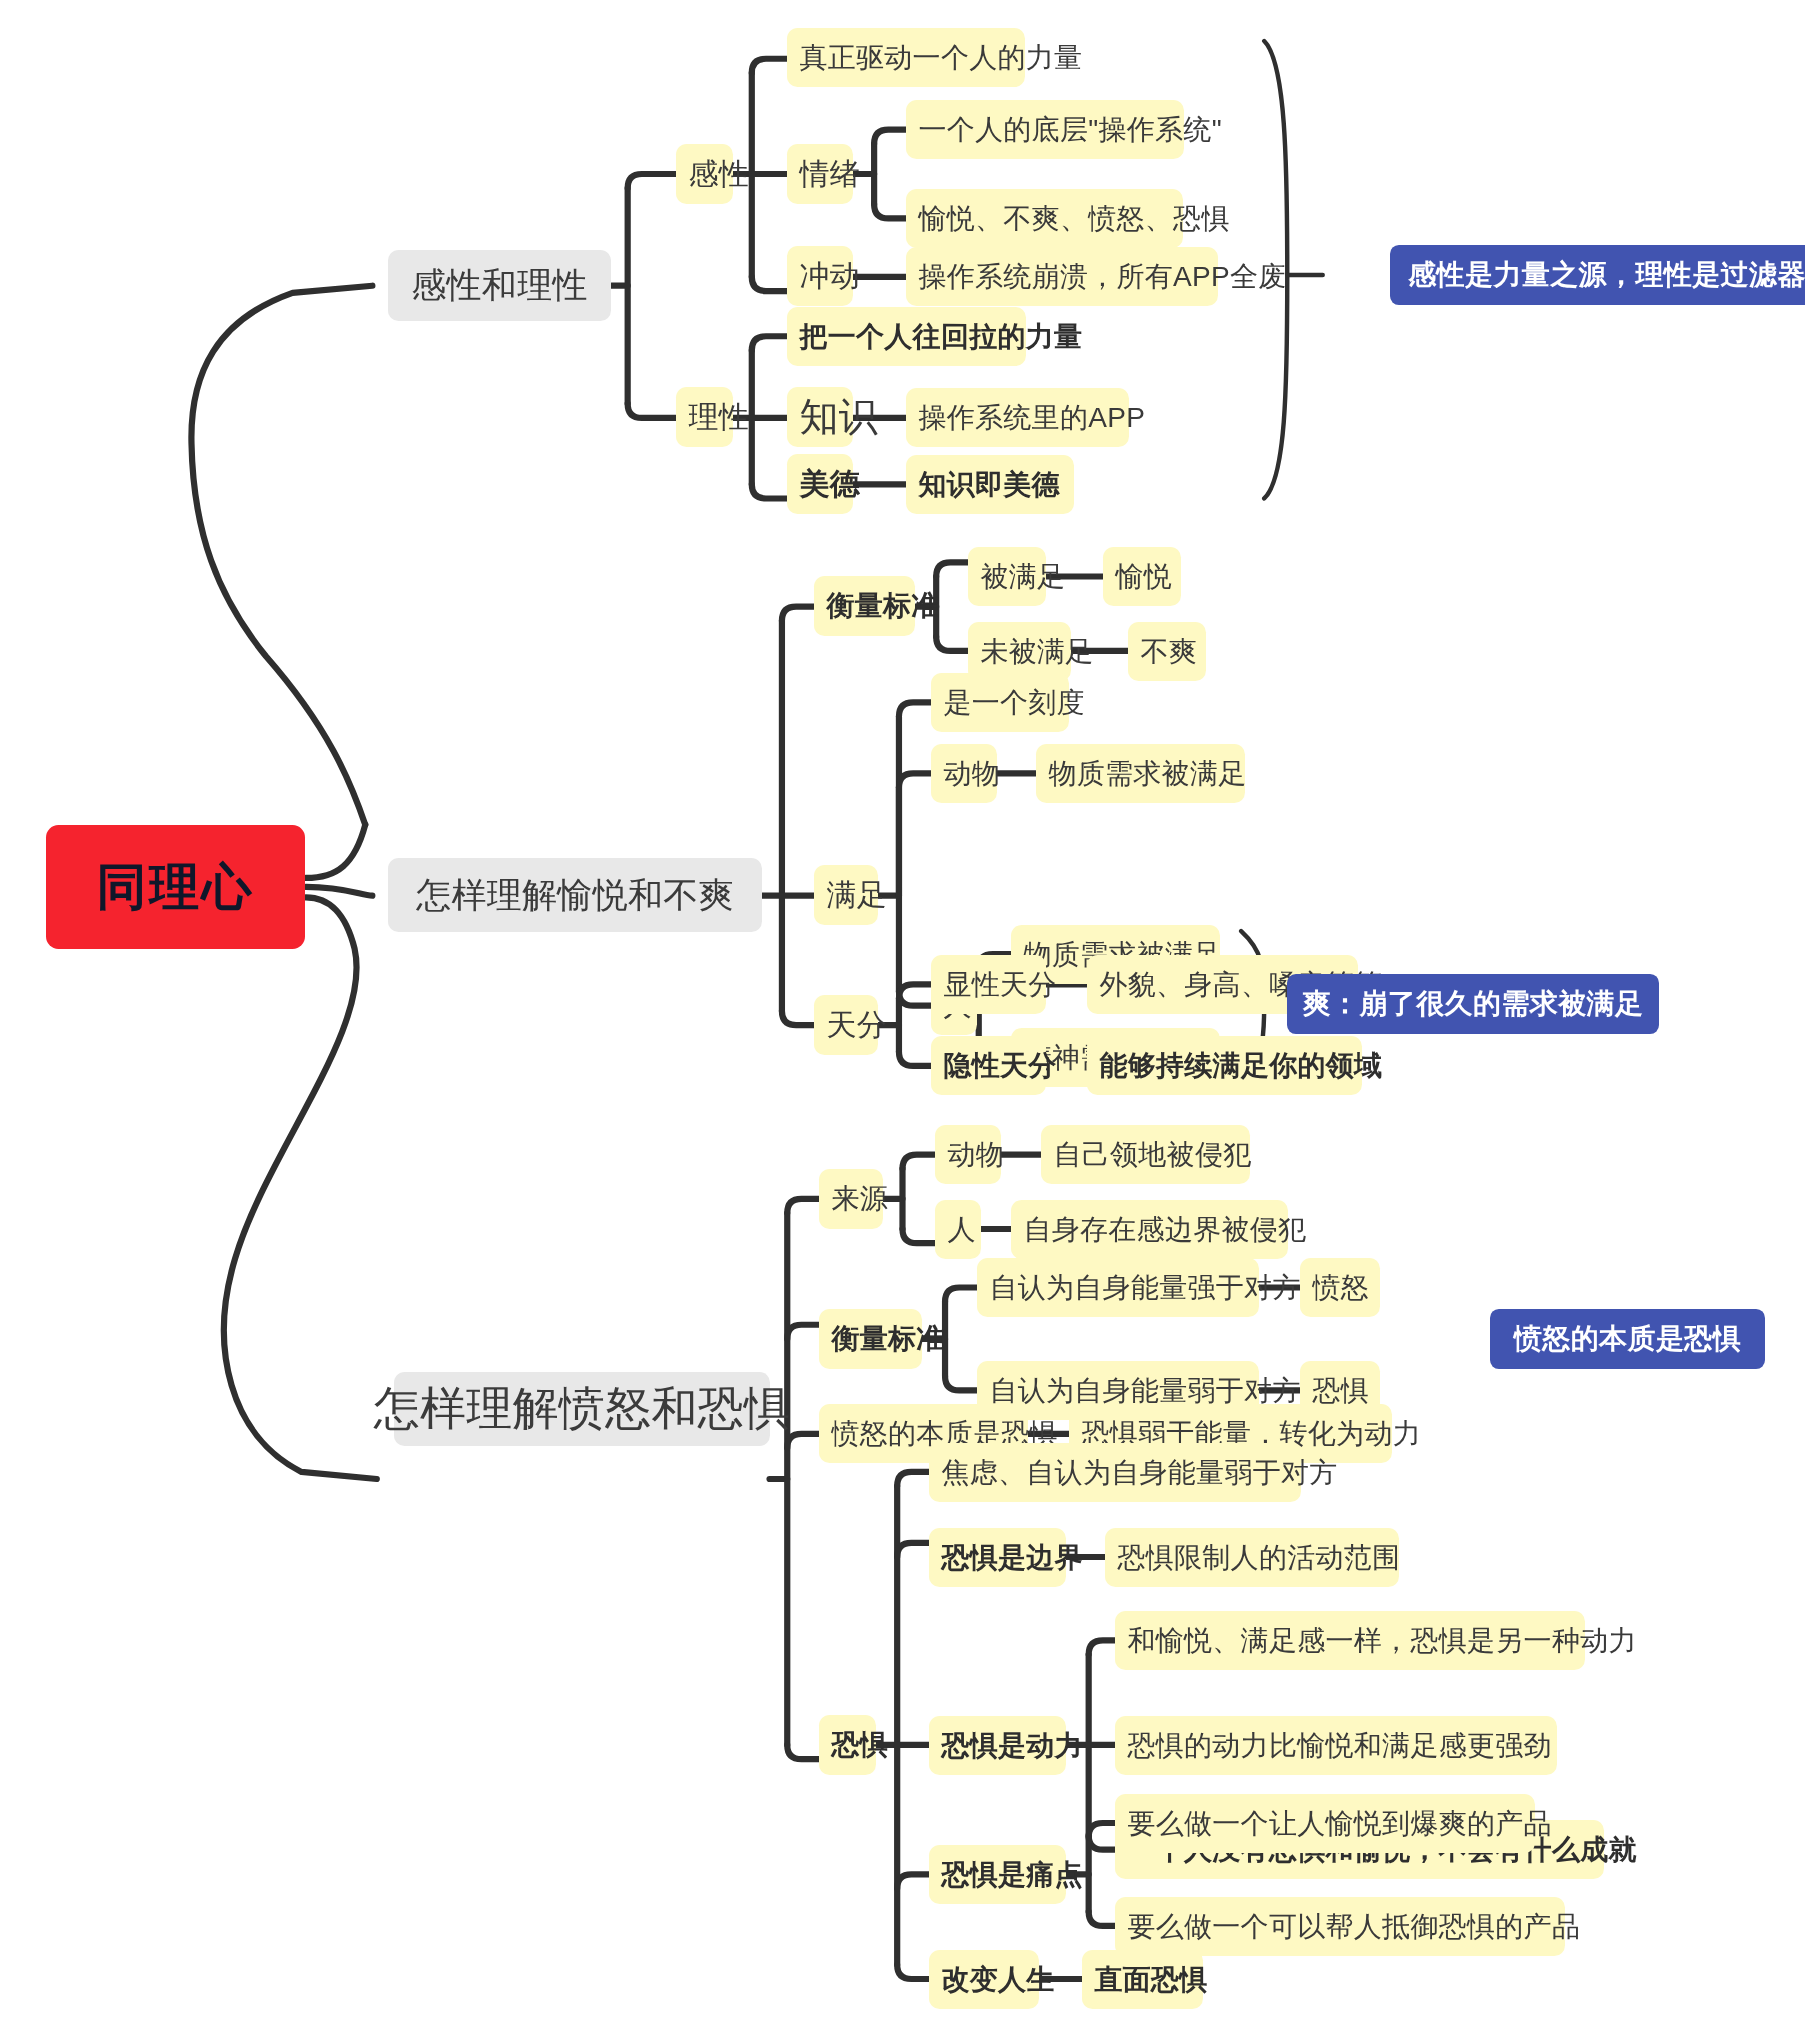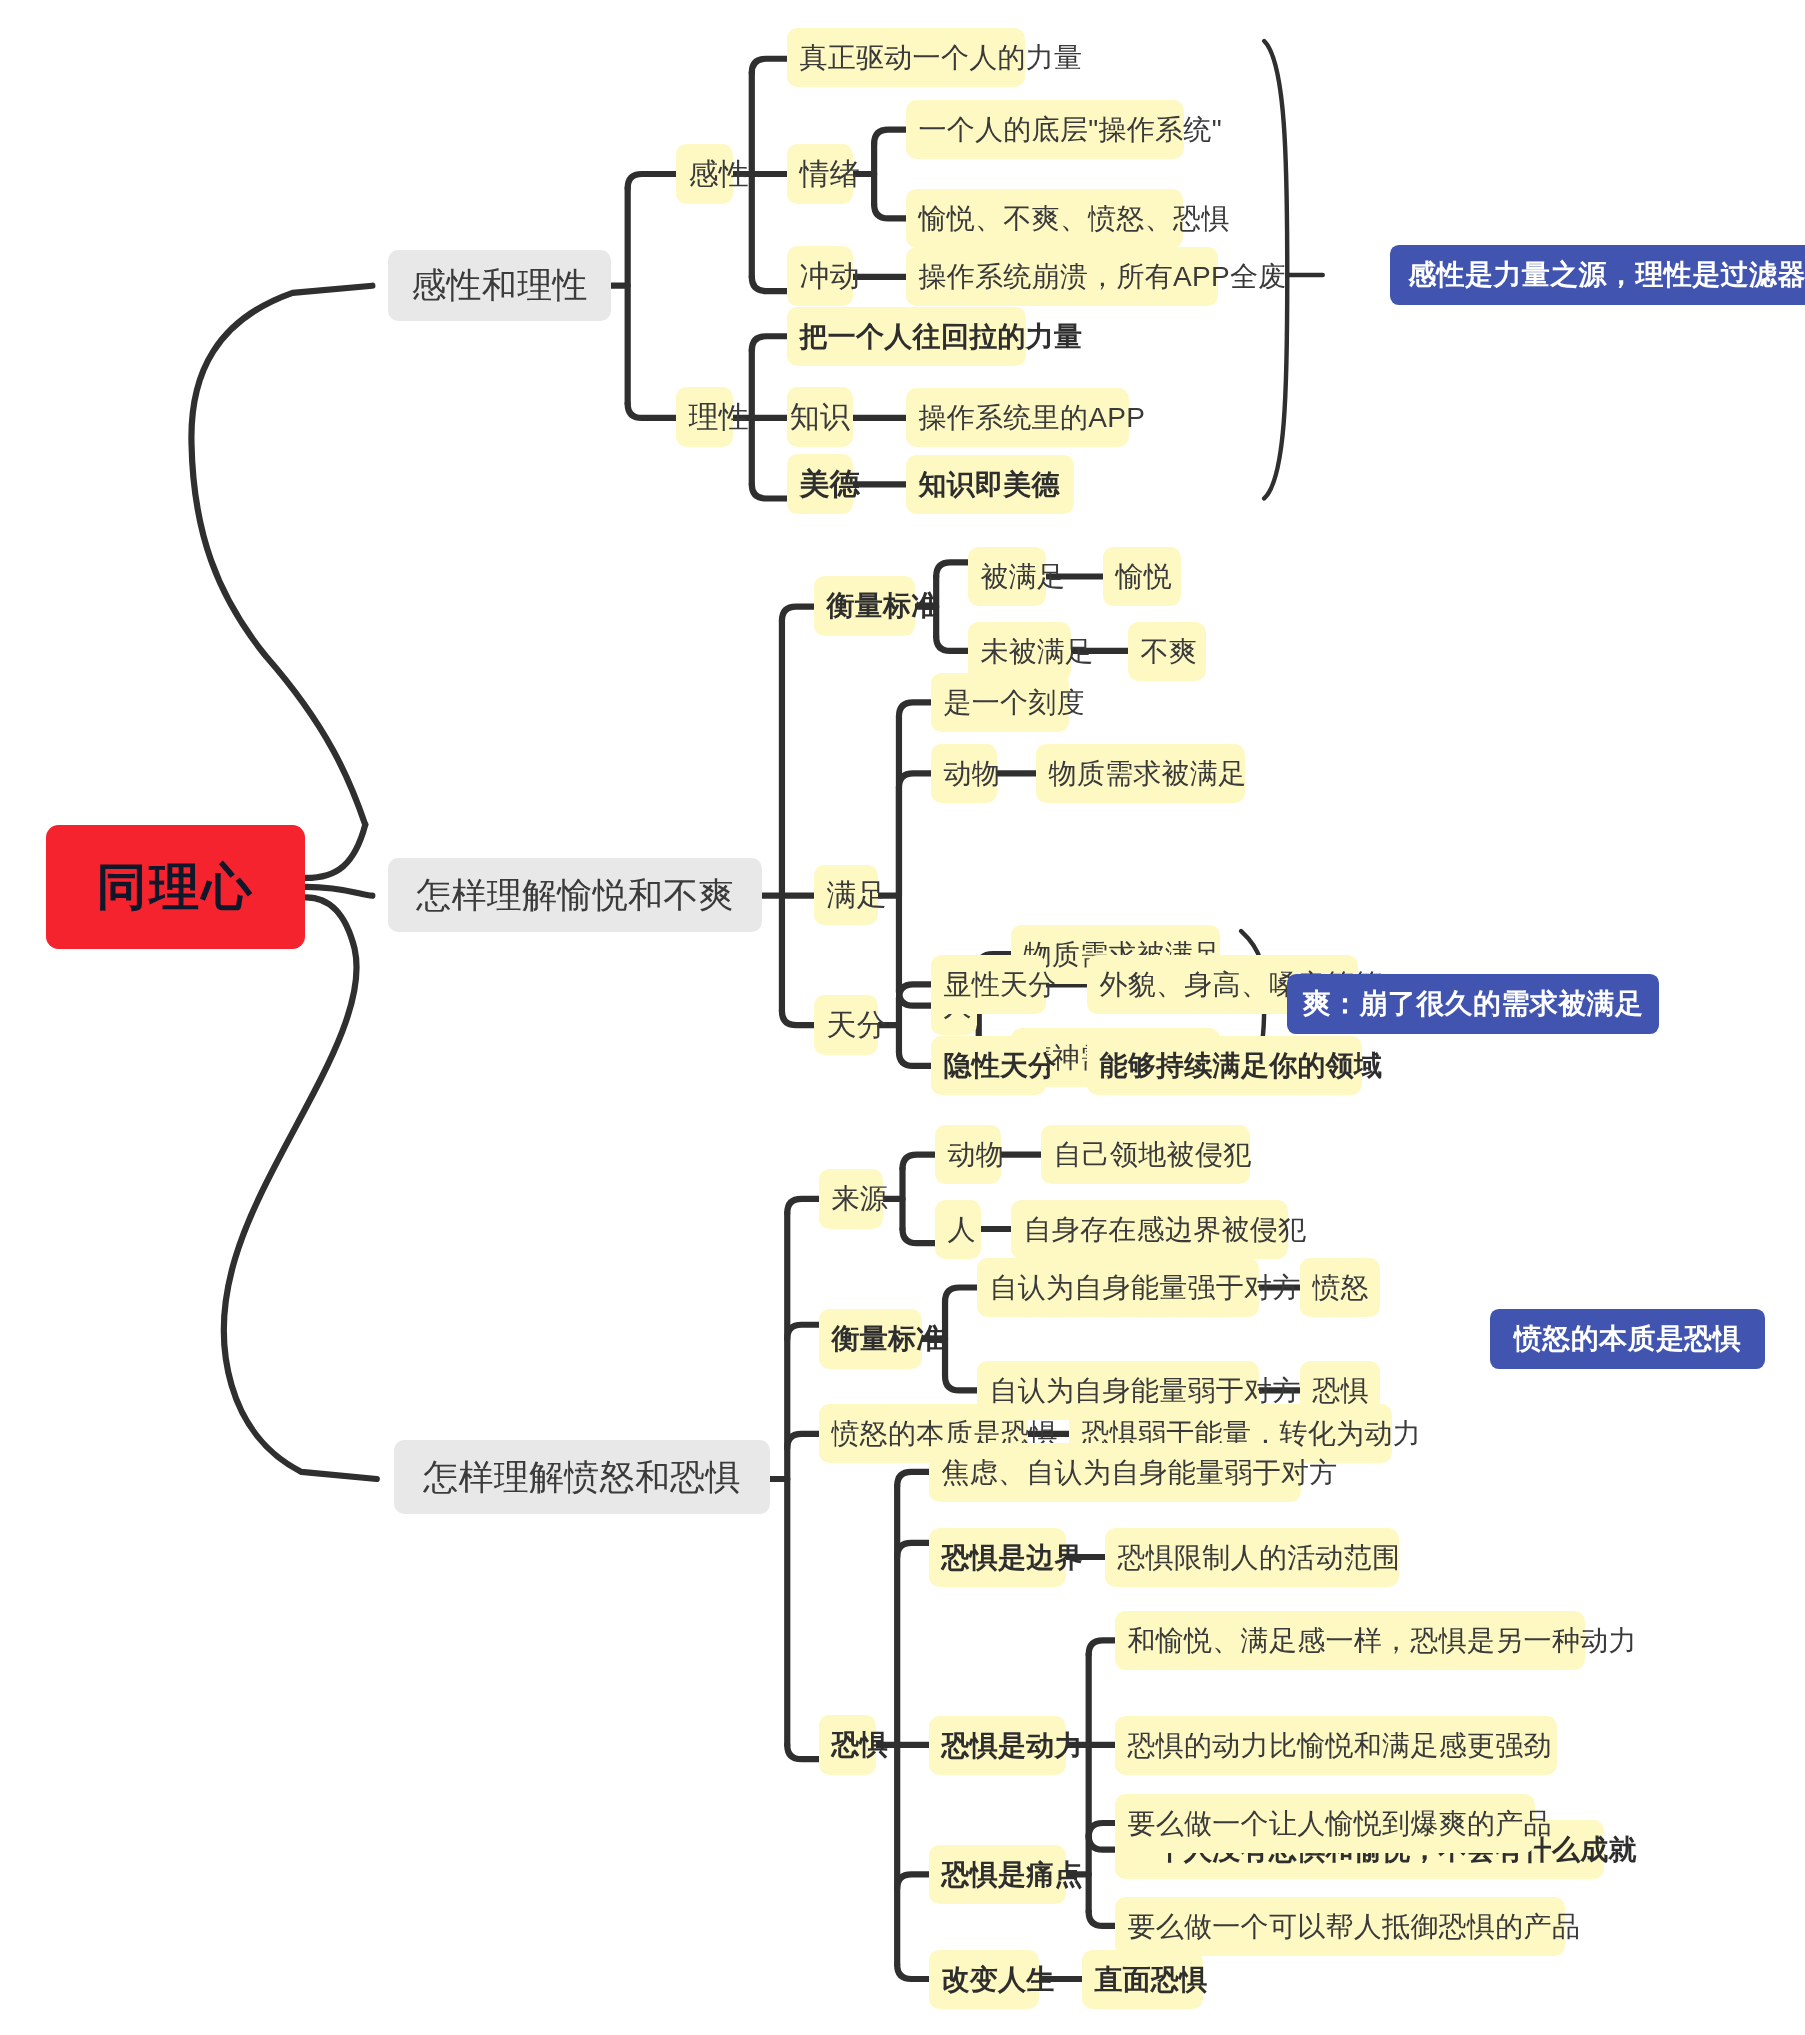--- a/index.html
+++ b/index.html
@@ -234,21 +234,21 @@
   <div class="node n-pill" style="left:787px; top:246px; width:66px; height:60px; font-size:30px;">
     <span>冲动</span>
   </div>
   <div class="node n-pill" style="left:906px; top:247px; width:312px; height:59px; font-size:28px;">
     <span>操作系统崩溃，所有APP全废</span>
   </div>
 
   <div class="node n-pill bold" style="left:787px; top:307px; width:239px; height:59px; font-size:28px;">
     <span>把一个人往回拉的力量</span>
   </div>
-  <div class="node n-pill" style="left:787px; top:387px; width:66px; height:60px; font-size:30px;justify-content:center;">
+  <div class="node n-pill" style="left:787px; top:387px; width:66px; height:60px; font-size:39px;">
     <span>知识</span>
   </div>
   <div class="node n-pill" style="left:906px; top:388px; width:223px; height:59px; font-size:28px;">
     <span>操作系统里的APP</span>
   </div>
   <div class="node n-pill bold" style="left:787px; top:454px; width:66px; height:60px; font-size:30px;">
     <span>美德</span>
   </div>
   <div class="node n-pill bold" style="left:906px; top:455px; width:168px; height:59px; font-size:28px;">
     <span>知识即美德</span>
@@ -313,21 +313,21 @@
     <span>隐性天分</span>
   </div>
   <div class="node n-pill bold" style="left:1087px; top:1036px; width:275px; height:59px; font-size:28px;">
     <span>能够持续满足你的领域</span>
   </div>
 
   <div class="node n-blue" style="left:1287px; top:974px; width:372px; height:60px; font-size:28px;">
     <span>爽：崩了很久的需求被满足</span>
   </div>
 
-  <div class="node n-topic" style="left:394px; top:1440px; width:376px; height:74px; font-size:35px;">
+  <div class="node n-topic" style="left:394px; top:1372px; width:376px; height:74px; font-size:46px;">
     <span>怎样理解愤怒和恐惧</span>
   </div>
 
   <div class="node n-pill" style="left:819px; top:1169px; width:64px; height:60px; font-size:28px;">
     <span>来源</span>
   </div>
   <div class="node n-pill" style="left:935px; top:1125px; width:66px; height:59px; font-size:28px;">
     <span>动物</span>
   </div>
   <div class="node n-pill" style="left:1041px; top:1125px; width:209px; height:59px; font-size:28px;">

